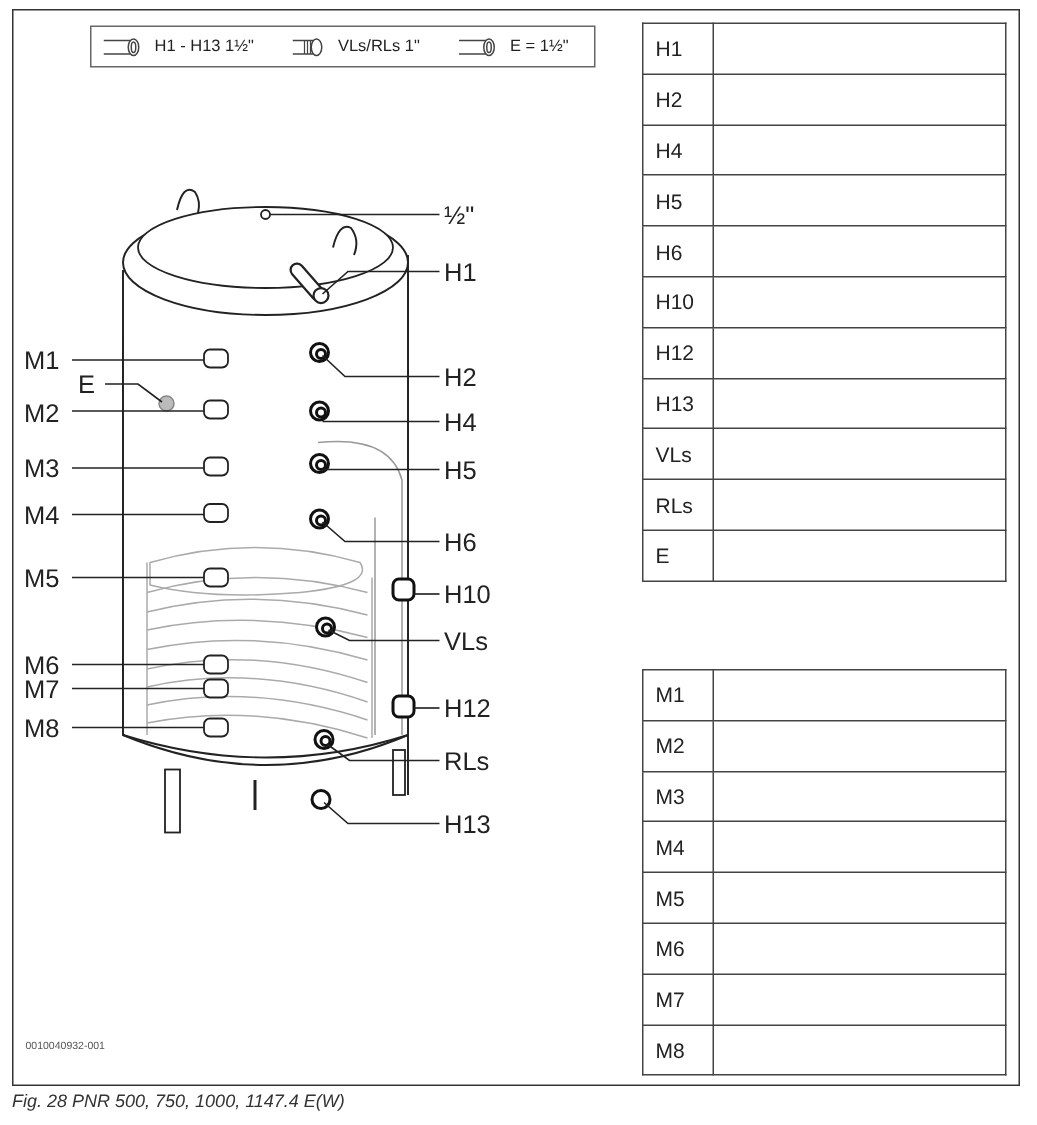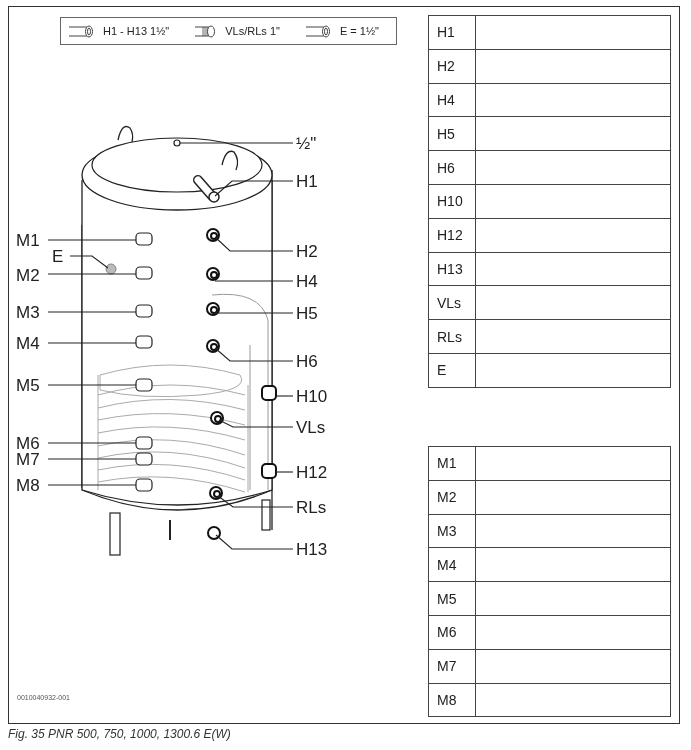--- a/index.html
+++ b/index.html
@@ -256,13 +256,13 @@
         <td class="k" style="height: 33.8px;">M7</td>
         <td class="v"></td>
       </tr>
       <tr>
         <td class="k" style="height: 33.8px;">M8</td>
         <td class="v"></td>
       </tr>
     </tbody>
 </table>
 
-<div class="caption">Fig. 35  PNR 500, 750, 1000, 1300.6 E(W)</div>
+<div class="caption">Fig. 28  PNR 500, 750, 1000, 1147.4 E(W)</div>
 
 </body></html>

